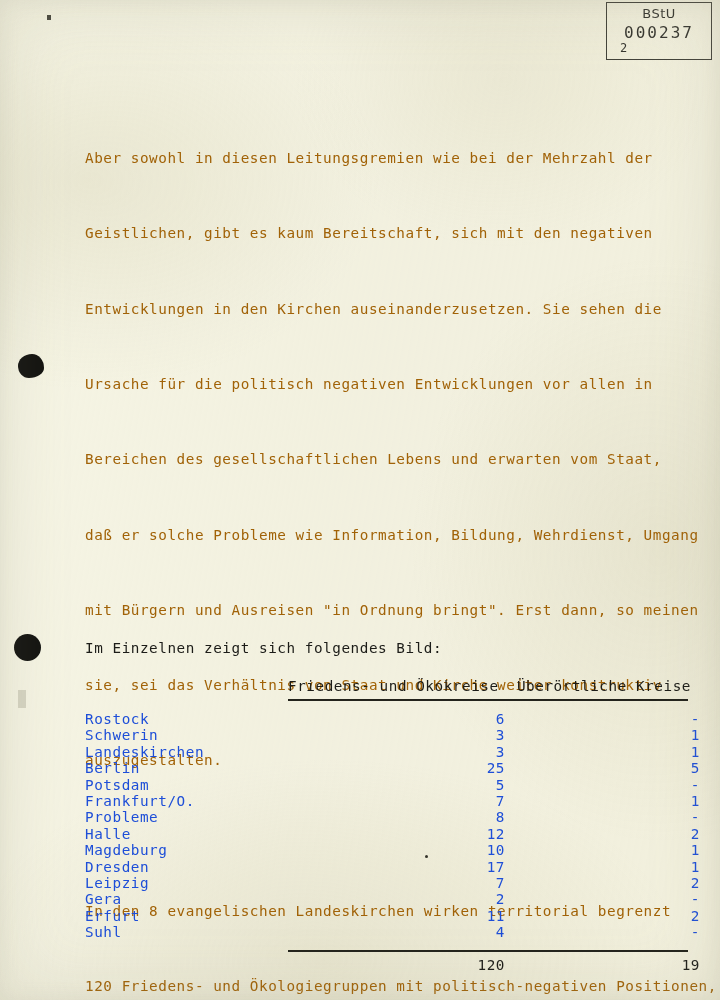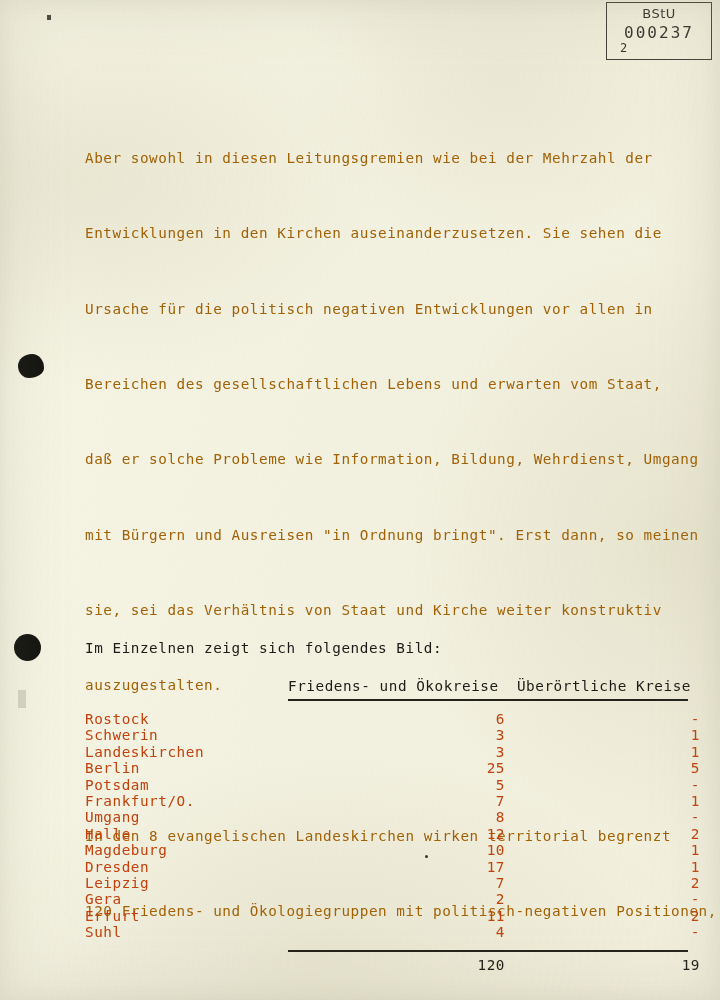--- a/index.html
+++ b/index.html
@@ -151,21 +151,21 @@
     border-collapse: collapse;
     margin-top: 10px;
     width: 615px;
     font-size: 14.3px;
     letter-spacing: 0.55px;
   }
   table.counts td {
     padding: 0;
     line-height: 16.4px;
     white-space: pre;
-    color: #c2410c;
+    color: #1d4ed8;
   }
   td.c-name { width: 230px; }
   td.c-v1 { width: 190px; text-align: right; padding-right: 85px; }
   td.c-v2 { width: 195px; text-align: right; padding-right: 90px; }
   .rule-total {
     margin-left: 203px;
     margin-top: 9px;
     width: 400px;
     height: 2px;
     background: #23231c;
@@ -202,20 +202,21 @@
   </div>
 
   <div class="punch punch-a"></div>
   <div class="punch punch-b"></div>
   <div class="speck"></div>
   <div class="speck2"></div>
 
   <div class="body">
     <div class="para">
       <div>Aber sowohl in diesen Leitungsgremien wie bei der Mehrzahl der</div>
+      <div>Geistlichen, gibt es kaum Bereitschaft, sich mit den negativen</div>
       <div>Entwicklungen in den Kirchen auseinanderzusetzen. Sie sehen die</div>
       <div>Ursache für die politisch negativen Entwicklungen vor allen in</div>
       <div>Bereichen des gesellschaftlichen Lebens und erwarten vom Staat,</div>
       <div>daß er solche Probleme wie Information, Bildung, Wehrdienst, Umgang</div>
       <div>mit Bürgern und Ausreisen "in Ordnung bringt". Erst dann, so meinen</div>
       <div>sie, sei das Verhältnis von Staat und Kirche weiter konstruktiv</div>
       <div>auszugestalten.</div>
     </div>
     <div class="para-gap"></div>
     <div class="para">
@@ -267,21 +268,21 @@
             <td class="c-name">Potsdam</td>
             <td class="c-v1">5</td>
             <td class="c-v2">-</td>
           </tr>
         <tr>
             <td class="c-name">Frankfurt/O.</td>
             <td class="c-v1">7</td>
             <td class="c-v2">1</td>
           </tr>
         <tr>
-            <td class="c-name">Umgang</td>
+            <td class="c-name">Probleme</td>
             <td class="c-v1">8</td>
             <td class="c-v2">-</td>
           </tr>
         <tr>
             <td class="c-name">Halle</td>
             <td class="c-v1">12</td>
             <td class="c-v2">2</td>
           </tr>
         <tr>
             <td class="c-name">Magdeburg</td>

